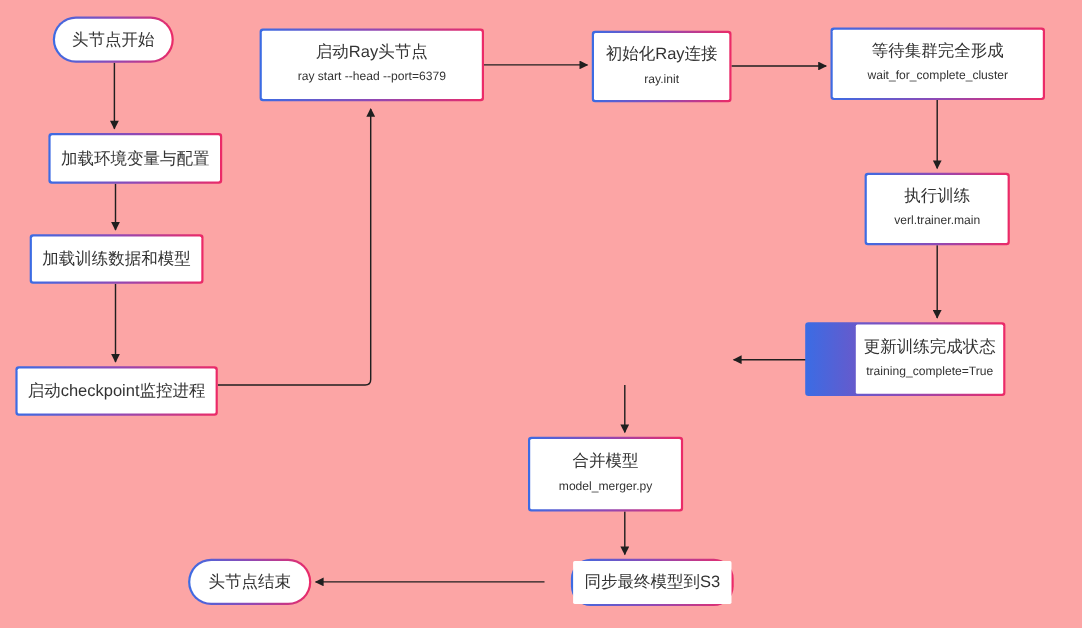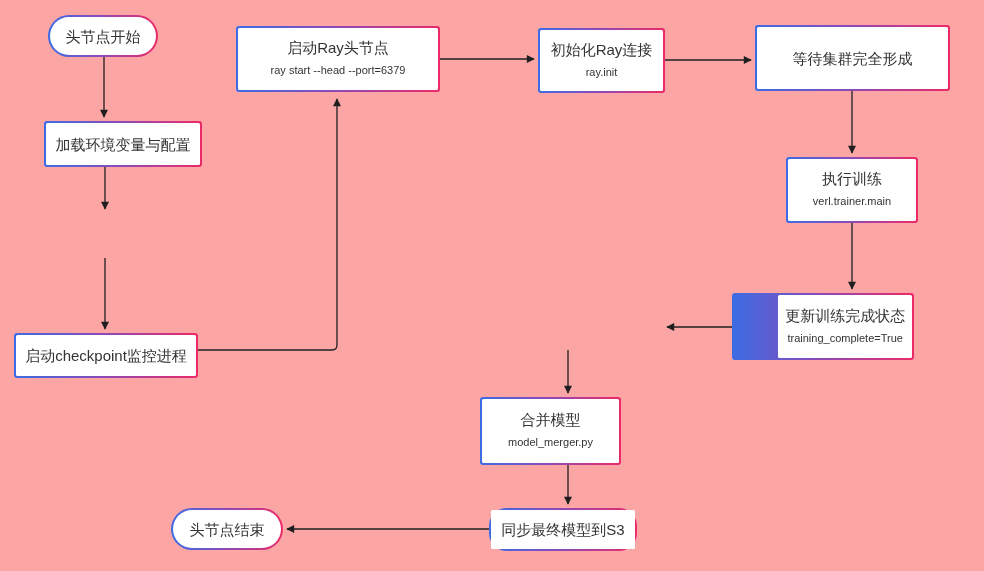--- a/index.html
+++ b/index.html
@@ -87,20 +87,25 @@
       <span>头节点开始</span>
     </div>
   </div>
 
   <div class="node" style="left:27px; top:121px; width:158px; height:46px;margin-left:17px;">
     <div class="node-inner">
       <span>加载环境变量与配置</span>
     </div>
   </div>
 
+  <div class="node" style="left:27px; top:213px; width:158px; height:45px;">
+    <div class="node-inner">
+      <span>加载训练数据和模型</span>
+    </div>
+  </div>
 
   <div class="node" style="left:14px; top:333px; width:184px; height:45px;">
     <div class="node-inner">
       <span>启动checkpoint监控进程</span>
     </div>
   </div>
 
   <div class="node" style="left:236px; top:26px; width:204px; height:66px;">
     <div class="node-inner">
       <span>启动Ray头节点</span>
@@ -111,20 +116,21 @@
   <div class="node" style="left:538px; top:28px; width:127px; height:65px;">
     <div class="node-inner">
       <span>初始化Ray连接</span>
       <span class="sublabel">ray.init</span>
     </div>
   </div>
 
   <div class="node" style="left:755px; top:25px; width:195px; height:66px;">
     <div class="node-inner">
       <span>等待集群完全形成</span>
+      <span class="sublabel">wait_for_complete_cluster</span>
     </div>
   </div>
 
   <div class="node" style="left:786px; top:157px; width:132px; height:66px;">
     <div class="node-inner">
       <span>执行训练</span>
       <span class="sublabel">verl.trainer.main</span>
     </div>
   </div>
 
@@ -136,21 +142,21 @@
   </div>
 
 
   <div class="node" style="left:480px; top:397px; width:141px; height:68px;">
     <div class="node-inner">
       <span>合并模型</span>
       <span class="sublabel">model_merger.py</span>
     </div>
   </div>
 
-  <div class="node" style="left:489px; top:508px; width:148px; height:43px;border-radius:18px;">
+  <div class="node" style="left:519px; top:508px; width:148px; height:43px;border-radius:18px;">
     <div class="node-inner">
       <span>同步最终模型到S3</span>
     </div>
   </div>
 
   <div class="node stadium" style="left:171px; top:508px; width:112px; height:42px;">
     <div class="node-inner">
       <span>头节点结束</span>
     </div>
   </div>

